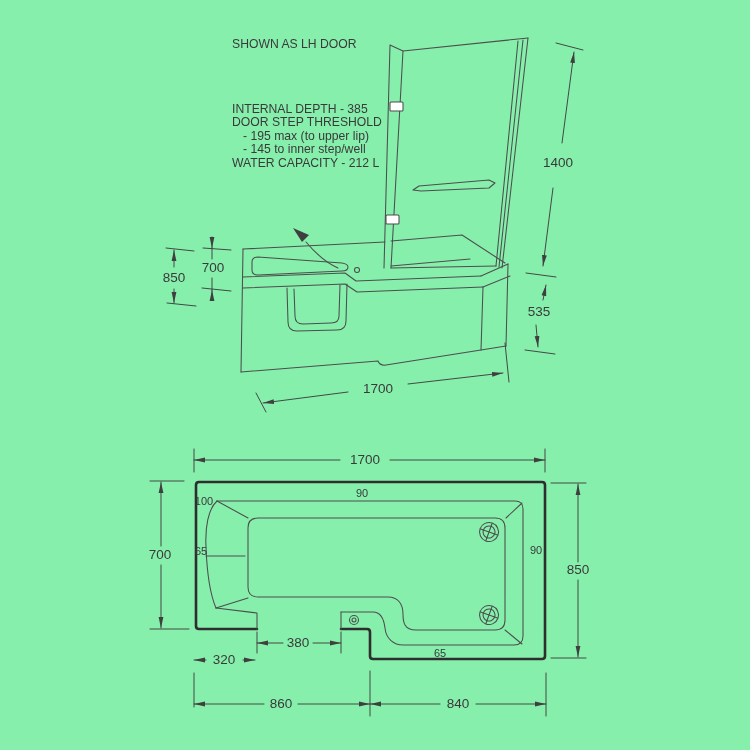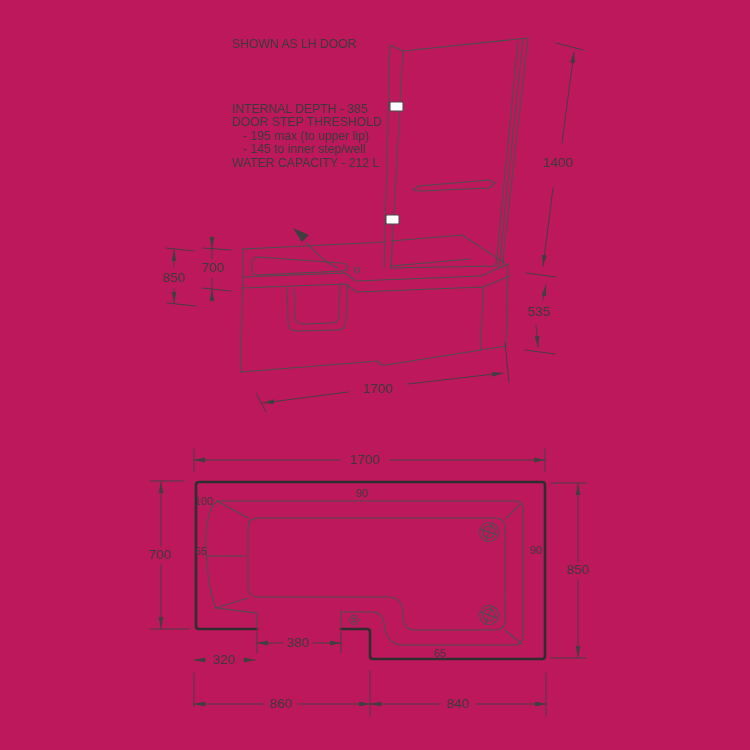--- a/index.html
+++ b/index.html
@@ -1,16 +1,16 @@
 <!DOCTYPE html>
 <html><head>
 <meta charset="utf-8">
 <style>
   html,body{margin:0;padding:0;background:#ffffff;}
-  .stage{position:relative;width:750px;height:750px;background:#be185d;overflow:hidden;}
+  .stage{position:relative;width:750px;height:750px;background:#86efac;overflow:hidden;}
   svg{display:block;}
   .t{stroke:#4d4d4d;stroke-width:1.05;fill:none;stroke-linecap:round;stroke-linejoin:round;}
   .k{stroke:#2e2e2e;stroke-width:2.6;fill:none;stroke-linejoin:round;stroke-linecap:round;}
   .d{stroke:#3f3f3f;stroke-width:0.95;fill:none;stroke-linecap:round;}
   text{fill:#3a3a3a;font-family:"Liberation Sans",sans-serif;}
   .dim{font-size:13.5px;text-anchor:middle;}
   .lbl{font-size:11px;text-anchor:middle;}
   .note{font-size:12.2px;}
   .fillw{fill:#ffffff;}
 </style>

